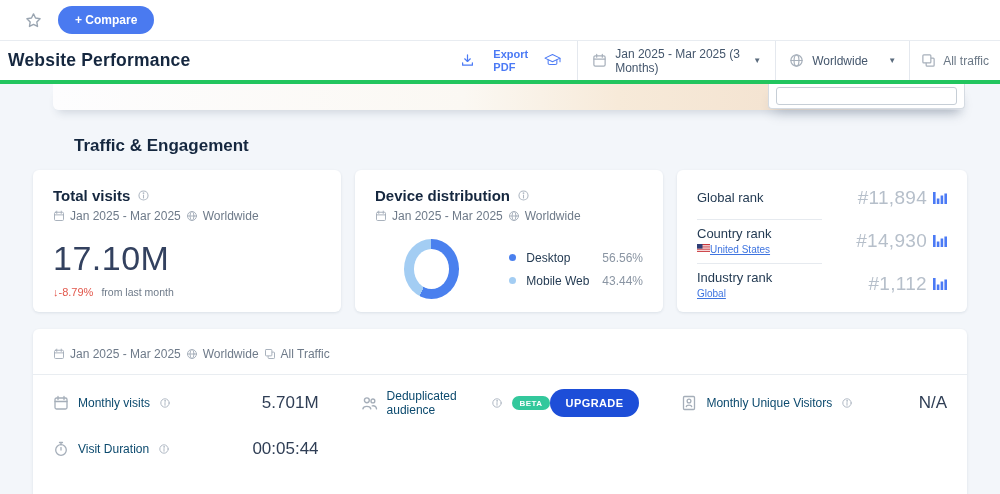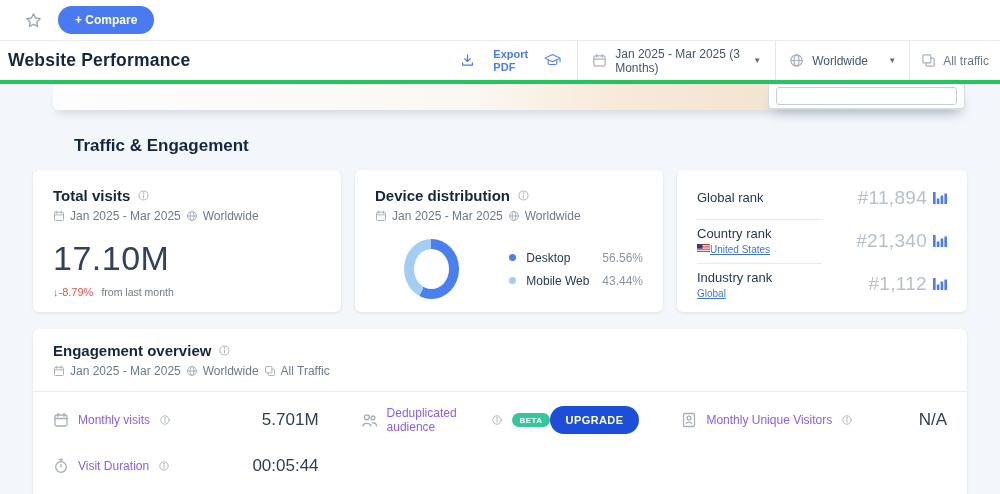--- a/index.html
+++ b/index.html
@@ -80,21 +80,21 @@
   .rank-value { font-size:19px; color:#b6bfca; letter-spacing:.3px; }
 
   
   .engagement-card { margin-top:17px; border-radius:6px 6px 0 0; height:210px; padding-top:13px; }
   .eng-header { padding:0 20px 13px; }
   .eng-divider { border-top:1px solid #e9edf1; }
   .eng-grid { display:grid; grid-template-columns:1fr 1.05fr 1fr; column-gap:42px; padding:5px 20px 0; }
   .eng-cell { height:46px; display:flex; align-items:center; justify-content:space-between; }
   .eng-label-group { display:flex; align-items:center; gap:9px; }
   .eng-ic { color:#a5aeb9; }
-  .eng-label { font-size:12px; color:#8b5cf6; }
+  .eng-label { font-size:12px; color:#0c4a6e; }
   .eng-value { font-size:17px; color:#2f3e55; }
   .beta-badge { background:#33c89c; color:#fff; font-size:8px; font-weight:bold; letter-spacing:.5px;
                 border-radius:8px; padding:2.5px 7px; }
   .upgrade-btn { background:#1d4ed8; color:#fff; border:none; border-radius:16px; font-family:inherit;
                  font-size:11px; font-weight:bold; letter-spacing:.4px; padding:8px 16px; cursor:pointer; }
 </style>
 </head>
 <body>
 
 <div class="topbar">
@@ -278,21 +278,21 @@
                   <rect y="3.5" width="13" height="1.1"></rect>
                   <rect y="5.7" width="13" height="1.1"></rect>
                   <rect y="7.9" width="13" height="1.1"></rect>
                 </g>
                 <rect width="5.5" height="4.6" fill="#2f3e76"></rect>
               </svg>
             <span class="rank-link">United States</span>
           </div>
         </div>
         <div class="rank-value-group">
-          <span class="rank-value">#21,340</span>
+          <span class="rank-value">#14,930</span>
           <svg width="14" height="14" viewBox="0 0 14 14">
               <g fill="#4b7af5">
                 <rect x="0" y="1" width="2.6" height="12"></rect>
                 <rect x="3.8" y="7.5" width="2.6" height="5.5"></rect>
                 <rect x="7.6" y="4.5" width="2.6" height="8.5"></rect>
                 <rect x="11.4" y="2.5" width="2.6" height="10.5"></rect>
               </g>
             </svg>
         </div>
       </div>
@@ -313,30 +313,20 @@
                 <rect x="11.4" y="2.5" width="2.6" height="10.5"></rect>
               </g>
             </svg>
         </div>
       </div>
     </div>
   </div>
 
   <div class="card engagement-card">
     <div class="eng-header">
-      <div class="card-title-row">
-        <span>Engagement overview</span>
-        <span class="info-ic">
-          <svg class="ic" width="13" height="13" viewBox="0 0 16 16">
-              <circle cx="8" cy="8" r="5.6"></circle>
-              <path d="M8 7.4V11"></path>
-              <circle cx="8" cy="5.2" r=".4" fill="currentColor"></circle>
-            </svg>
-        </span>
-      </div>
       <div class="card-meta">
         <span class="g-ic">
             <svg class="ic" width="12" height="12" viewBox="0 0 16 16">
               <rect x="2" y="3" width="12" height="11" rx="1.5"></rect>
               <path d="M2 6.5h12M5 1.5v3M11 1.5v3"></path>
             </svg>
           </span>
         <span>Jan 2025 - Mar 2025</span>
         <span class="g-ic">
             <svg class="ic" width="12" height="12" viewBox="0 0 16 16">

